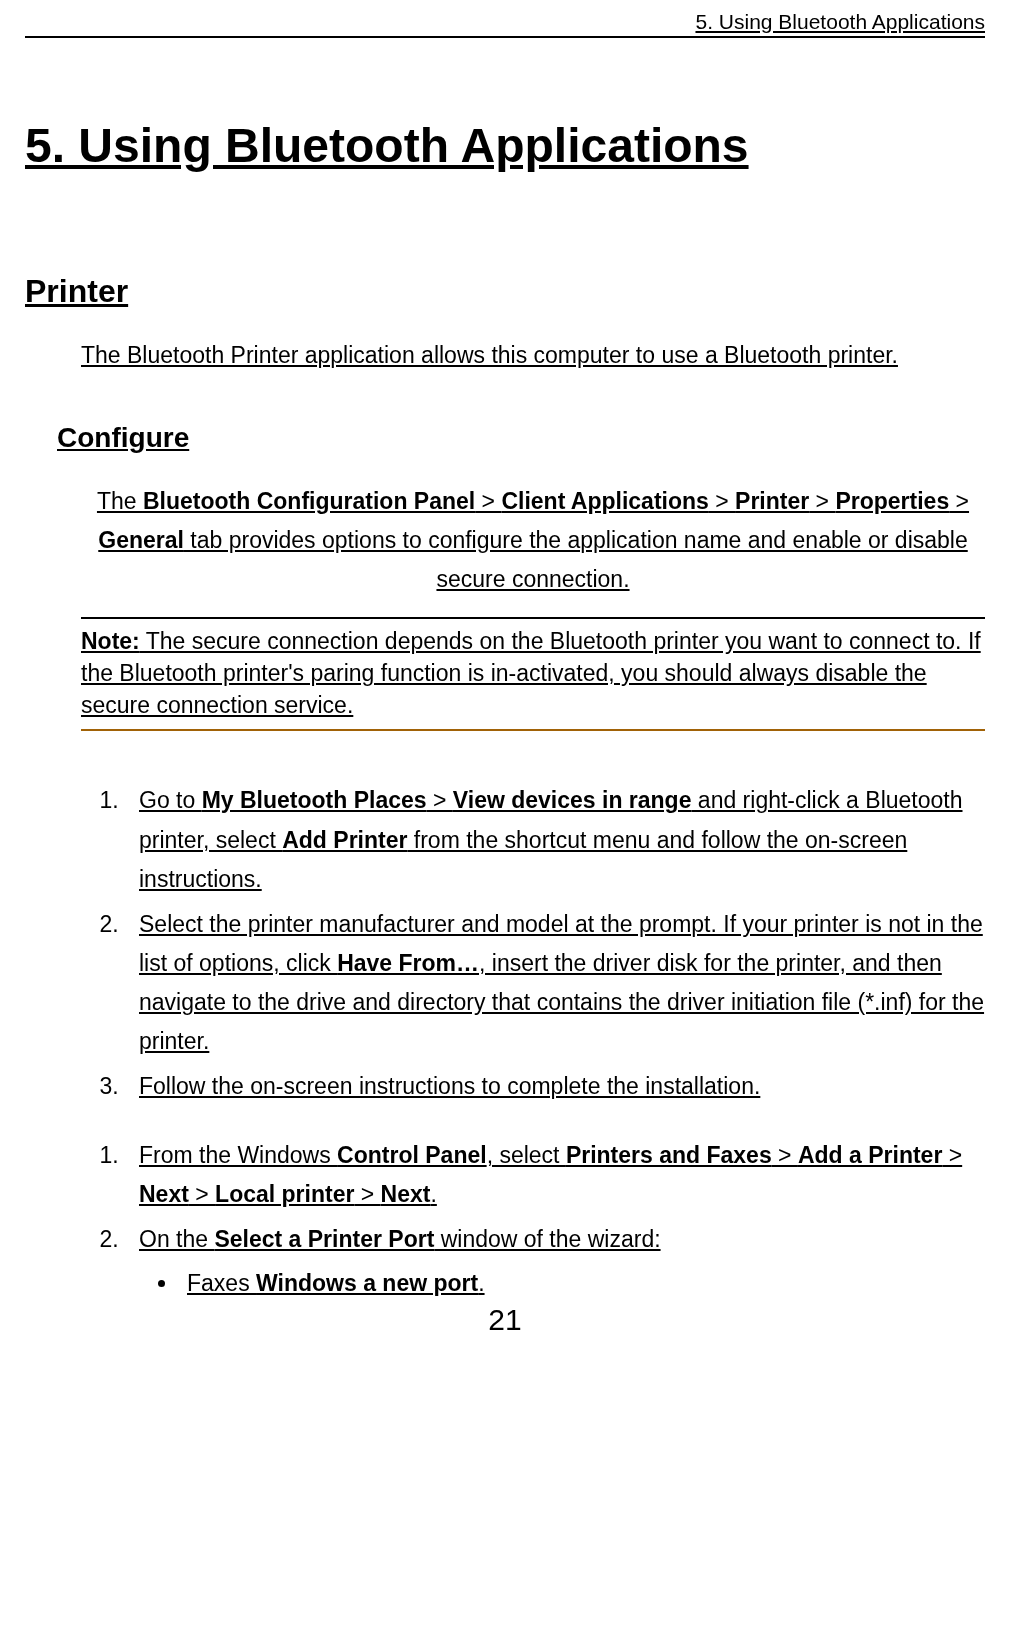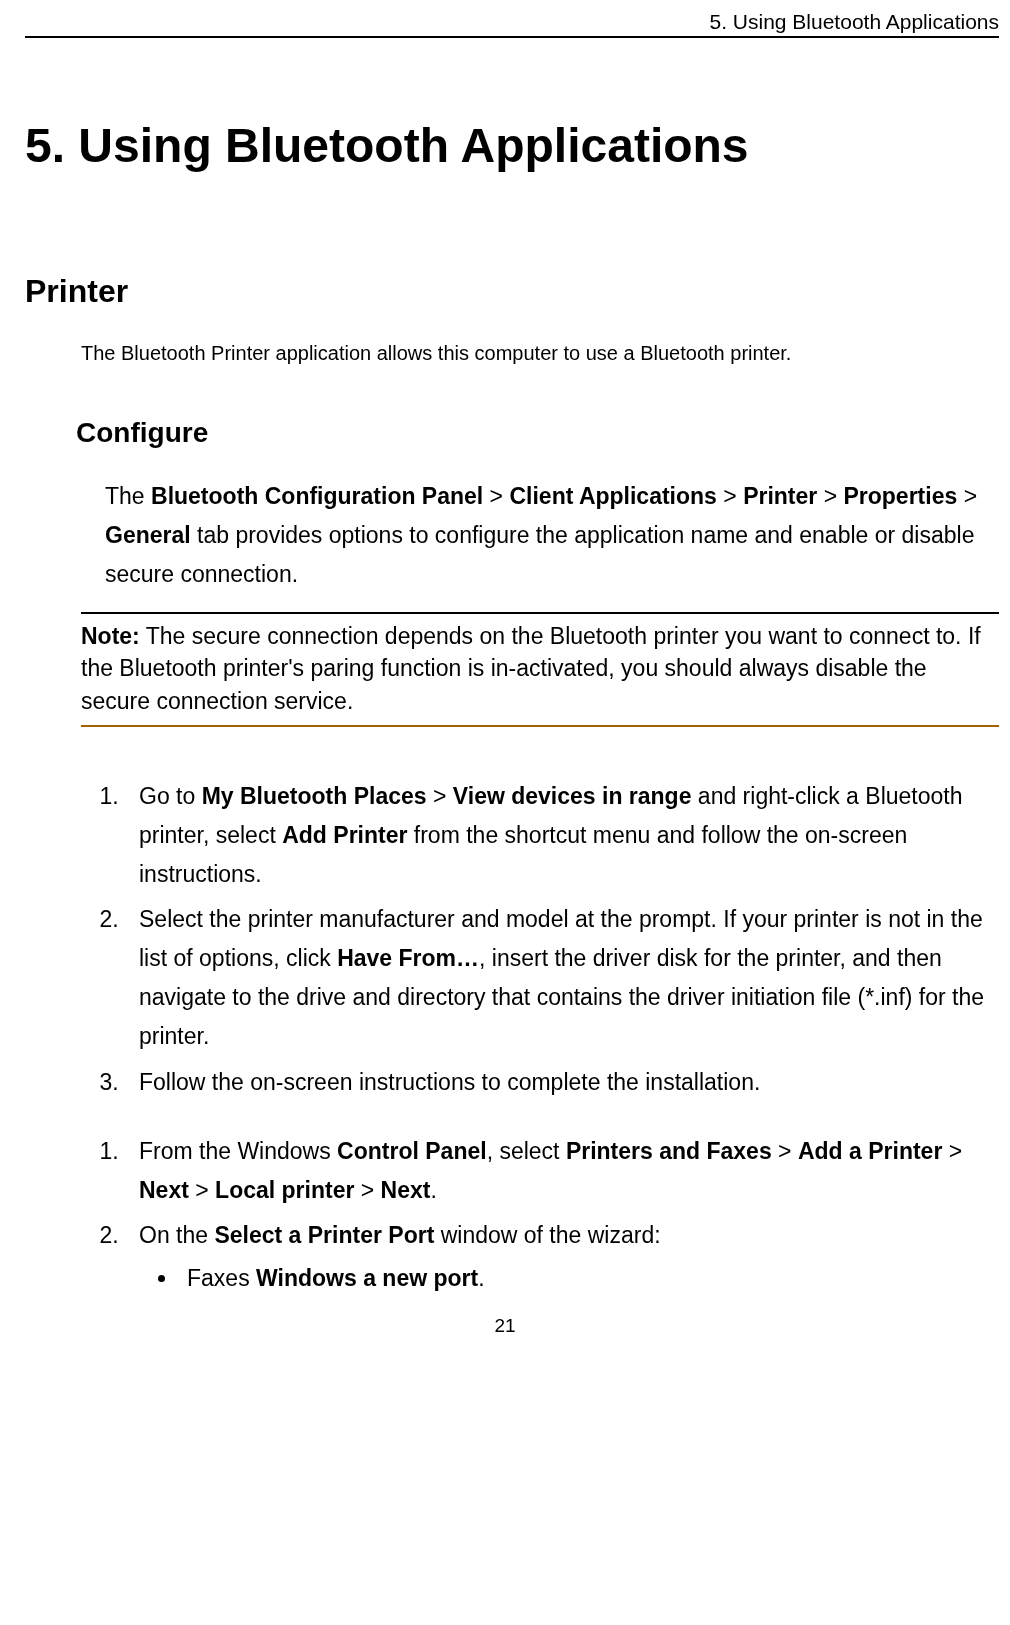--- a/index.html
+++ b/index.html
@@ -6,55 +6,57 @@
     margin: 0;
     padding: 0;
     background: #fff;
     font-family: Arial, Helvetica, sans-serif;
     color: #000;
   }
   .page {
     width: 1010px;
     height: 1357px;
     box-sizing: border-box;
-    padding: 0 11px 0 25px;
+    padding: 0 25px 0 25px;
     position: relative;
+    text-decoration: underline;
   }
   .running-head {
     text-align: right;
     font-size: 21px;
     padding-top: 10px;
     padding-bottom: 2px;
     border-bottom: 2px solid #000;
     margin-bottom: 80px;
   }
   h1.title {
     font-size: 48px;
     font-weight: bold;
     margin: 0 0 100px 0;
   }
   h2.section {
     font-size: 32px;
     font-weight: bold;
     margin: 0 0 28px 0;
   }
   .intro-para {
-    font-size: 20px;
+    font-size: 23px;
     margin: 0 0 48px 56px;
     line-height: 1.55;
   }
   h3.subsection {
     font-size: 28px;
     font-weight: bold;
-    margin: 0 0 28px 51px;
+    margin: 0 0 28px 32px;
   }
   .body-para {
     font-size: 23px;
-    margin: 0 0 18px 80px;
+    margin: 0 0 18px 56px;
     line-height: 1.7;
+    text-align: center;
   }
   .note-box {
     margin: 0 0 50px 56px;
     border-top: 2px solid #000;
     border-bottom: 2px solid #a16207;
     padding: 6px 0 8px 0;
     font-size: 23px;
     line-height: 1.4;
   }
   h4.option-head {
@@ -82,21 +84,21 @@
   }
   ul.bullets li {
     padding-left: 8px;
   }
   .page-num {
     position: absolute;
     bottom: 20px;
     left: 0;
     right: 0;
     text-align: center;
-    font-size: 19px;
+    font-size: 30px;
   }
   b { font-weight: bold; }
 </style>
 </head>
 <body>
 
 <div class="page">
 
   <div class="running-head">5. Using Bluetooth Applications</div>
 

